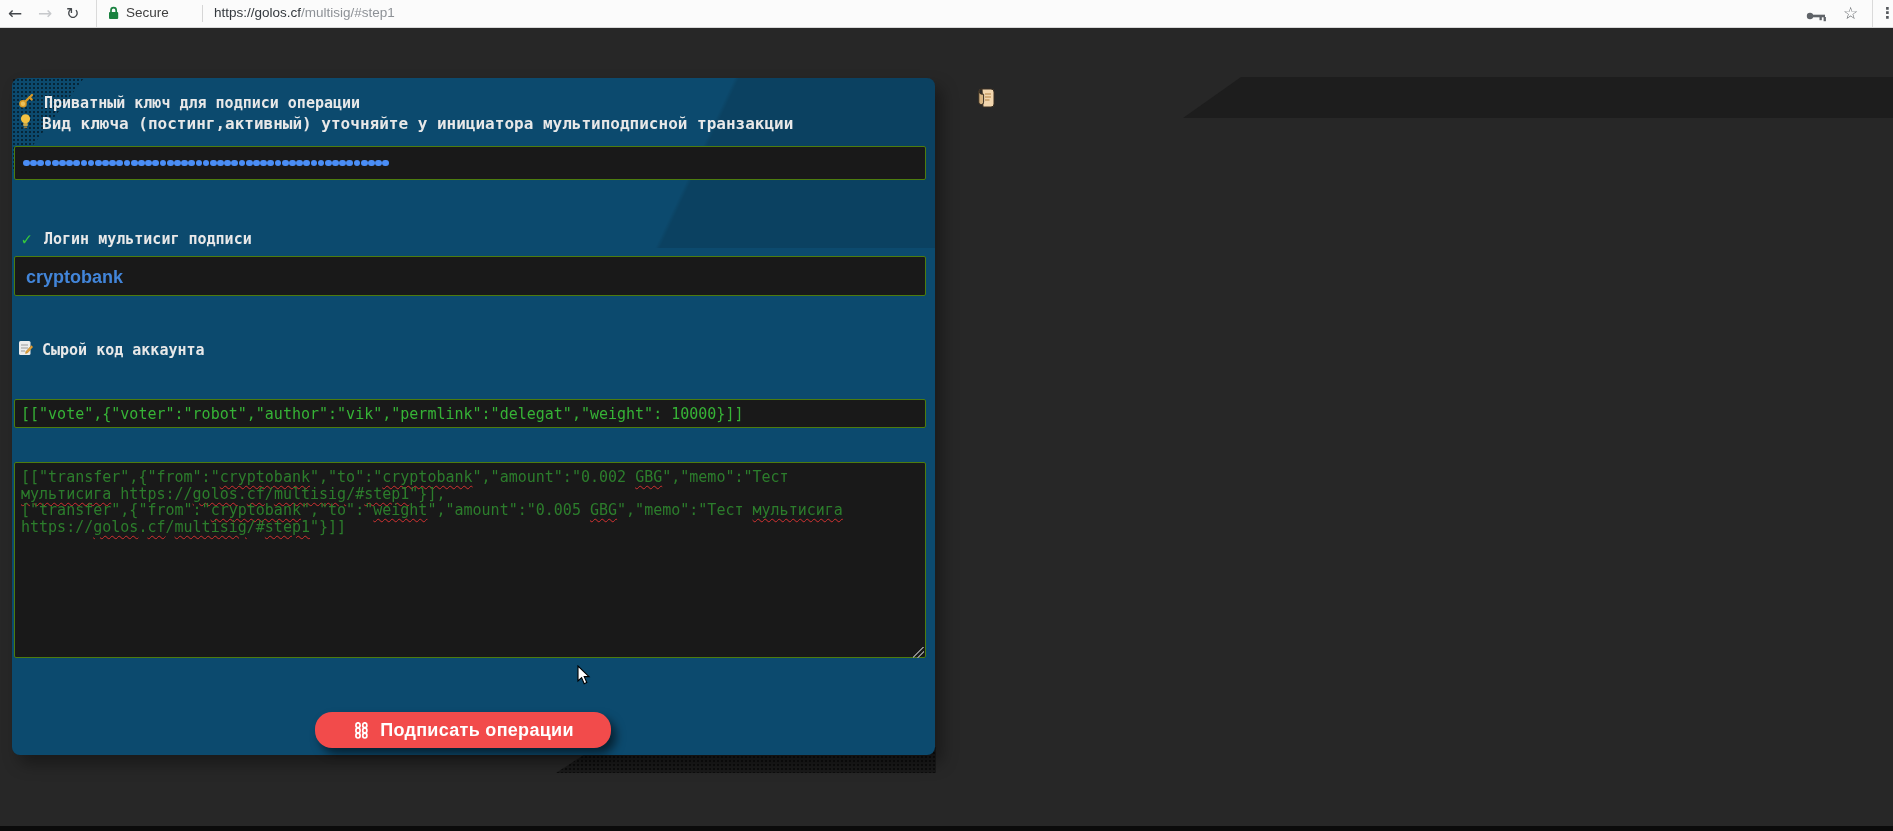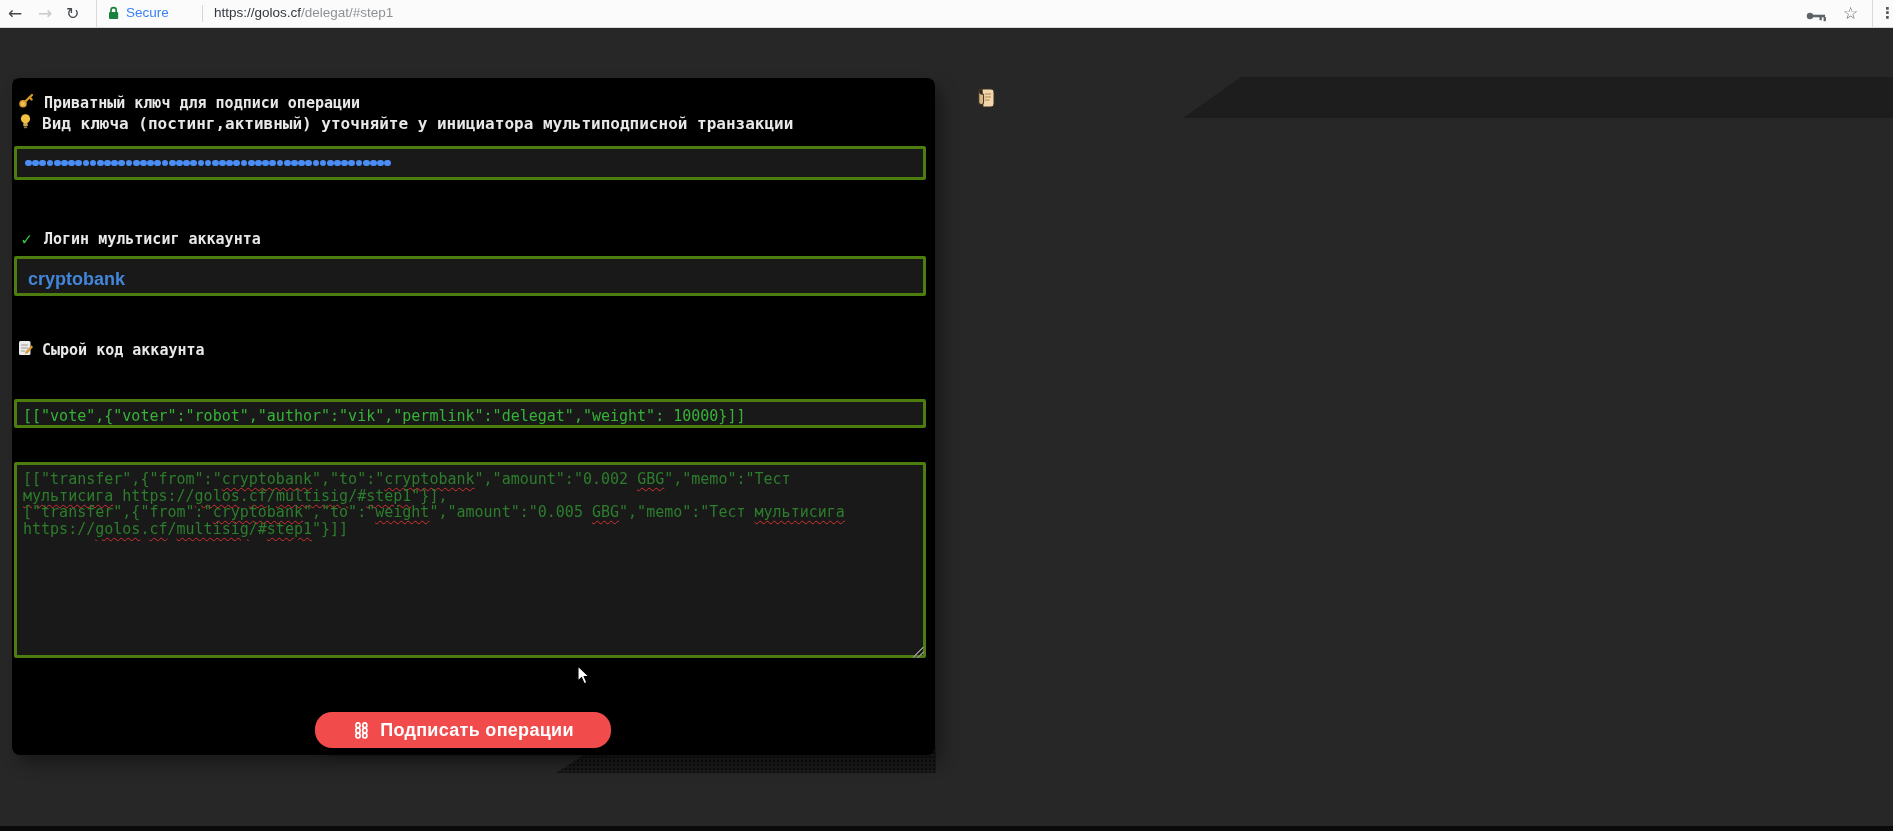--- a/index.html
+++ b/index.html
@@ -13,21 +13,21 @@
                   font-family:"DejaVu Sans",sans-serif;position:absolute;}
   .navbtn{font-size:17px;line-height:27px;height:27px;color:#44484c;}
   .back{left:8px;top:0;}
   .fwd{left:38px;top:0;color:#c7c9cc;}
   .reload{left:66px;top:0;font-size:16px;}
   .vsep{position:absolute;width:1px;background:#dadada;}
   .vsep1{left:96px;top:0;height:27px;}
   .vsep2{left:202px;top:5px;height:17px;background:#d6d6d6;}
   .vsep3{left:1872px;top:0;height:27px;}
   .lock{position:absolute;left:108px;top:6px;}
-  .secure{position:absolute;left:126px;top:5px;font-size:13.5px;color:#3b82f6;}
+  .secure{position:absolute;left:126px;top:5px;font-size:13.5px;color:#404040;}
   .url{position:absolute;left:214px;top:5px;font-size:13.5px;white-space:nowrap;}
   .url-domain{color:#33383d;}
   .url-path{color:#8d9196;}
   .keyicon{position:absolute;left:1806px;top:8px;}
   .star{left:1843px;top:0;font-size:17px;line-height:27px;color:#64686c;}
   .menu{left:1880px;top:0;font-size:15px;line-height:27px;color:#54585c;font-weight:bold;}
 
   
   .pagebg{position:absolute;left:0;top:28px;width:1893px;height:803px;background:#272727;}
   .bottomstrip{position:absolute;left:0;top:826px;width:1893px;height:5px;background:#0b0b0b;}
@@ -37,33 +37,33 @@
               clip-path:polygon(58px 0,100% 0,100% 100%,0 100%);}
   .dotpatch{background-image:radial-gradient(rgba(0,0,0,0.5) 1px,transparent 1.3px);
             background-size:4px 4px;position:absolute;}
   .patch-corner{left:12px;top:50px;width:72px;height:95px;clip-path:polygon(0 0,100% 0,0 100%);}
   .patch-cursorband{left:398px;top:540px;width:300px;height:34px;transform:rotate(33deg);
             background-image:radial-gradient(rgba(255,255,255,0.06) 1px,transparent 1.3px);}
   .patch-bottom{left:556px;top:719px;width:380px;height:26px;background-color:#1a1a1a;
             clip-path:polygon(40px 0,100% 0,100% 100%,0 100%);}
 
   
-  .panel{position:absolute;left:12px;top:50px;width:923px;height:677px;background:#000000;
+  .panel{position:absolute;left:12px;top:50px;width:923px;height:677px;background:#0c4a6e;
          border-radius:8px;box-shadow:7px 9px 16px rgba(0,0,0,0.35);}
   .panelshade{position:absolute;right:0;top:0;width:430px;height:170px;border-top-right-radius:8px;
          background:linear-gradient(115deg,transparent 45%,rgba(0,0,0,0.12) 46%);}
   .row{position:absolute;left:6px;display:flex;align-items:center;gap:9px;color:#e8e8e8;
        font-family:"DejaVu Sans Mono",monospace;font-weight:bold;white-space:nowrap;}
   .lab{font-size:15px;}
   .hint{font-size:16px;}
   .r1{top:14px;}  .r2{top:35px;}
   .r3{top:151px;} .r4{top:262px;} .r5{top:284px;}
   .checkglyph{color:#36c93c;font-size:17px;font-weight:bold;width:17px;text-align:center;}
 
-  .field{position:absolute;left:2px;width:912px;background:#191919;border:3px solid #4d7c0f;
+  .field{position:absolute;left:2px;width:912px;background:#191919;border:1px solid #4d7c0f;
          border-radius:2px;box-sizing:border-box;}
   .f-pwd{top:68px;height:34px;display:flex;align-items:center;padding-left:8px;}
   .pwdot{width:6.8px;height:6.8px;border-radius:50%;background:#4a8df5;margin-right:0.4px;flex:none;}
   .f-login{top:178px;height:40px;}
   .loginval{display:block;padding-left:11px;line-height:40px;color:#4285d9;
             font-family:"Liberation Sans",sans-serif;font-weight:bold;font-size:18px;}
   .f-example{top:321px;height:29px;}
   .exampleval{display:block;padding-left:6px;line-height:29px;color:#36b336;
             font-family:"DejaVu Sans Mono",monospace;font-size:15px;white-space:nowrap;}
   .f-textarea{top:384px;height:196px;padding:6px;color:#2c7d2c;
@@ -93,21 +93,21 @@
     <button class="navbtn reload">↻</button>
     <div class="vsep vsep1"></div>
     <span class="lock">
       <svg width="11" height="14" viewBox="0 0 11 14">
           <path d="M3 6 V4.3 a2.6 2.6 0 0 1 5.2 0 V6" stroke="#1a8240" stroke-width="1.7" fill="none"></path>
           <rect x="1" y="6" width="9.2" height="7" rx="1" fill="#1a8240"></rect>
         </svg>
     </span>
     <span class="secure">Secure</span>
     <div class="vsep vsep2"></div>
-    <div class="url"><span class="url-domain">https://golos.cf</span><span class="url-path">/delegat/#step1</span></div>
+    <div class="url"><span class="url-domain">https://golos.cf</span><span class="url-path">/multisig/#step1</span></div>
     <span class="keyicon">
       <svg width="21" height="12" viewBox="0 0 21 12">
           <circle cx="4" cy="6" r="3.2" fill="#5f6368"></circle>
           <rect x="6" y="4.7" width="13" height="2.6" fill="#5f6368"></rect>
           <rect x="13.5" y="7" width="2.3" height="3.2" fill="#5f6368"></rect>
           <rect x="17.6" y="7" width="2.3" height="4.2" fill="#5f6368"></rect>
         </svg>
     </span>
     <button class="star">☆</button>
     <div class="vsep vsep3"></div>
@@ -197,21 +197,21 @@
             <span class="pwdot"></span>
             <span class="pwdot"></span>
             <span class="pwdot"></span>
             <span class="pwdot"></span>
             <span class="pwdot"></span>
           </span>
       </div>
 
       <div class="row lab r3">
         <span class="checkglyph">✓</span>
-        <span>Логин мультисиг аккаунта</span>
+        <span>Логин мультисиг подписи</span>
       </div>
       <div class="field f-login">
         <span class="loginval">cryptobank</span>
       </div>
 
       <div class="row lab r4">
         <span>
           <svg width="15" height="16" viewBox="0 0 15 16">
               <rect x="1" y="1" width="11.5" height="14" rx="1.5" fill="#ececec"></rect>
               <line x1="3" y1="5" x2="10" y2="5" stroke="#9a9a9a" stroke-width="1"></line>

